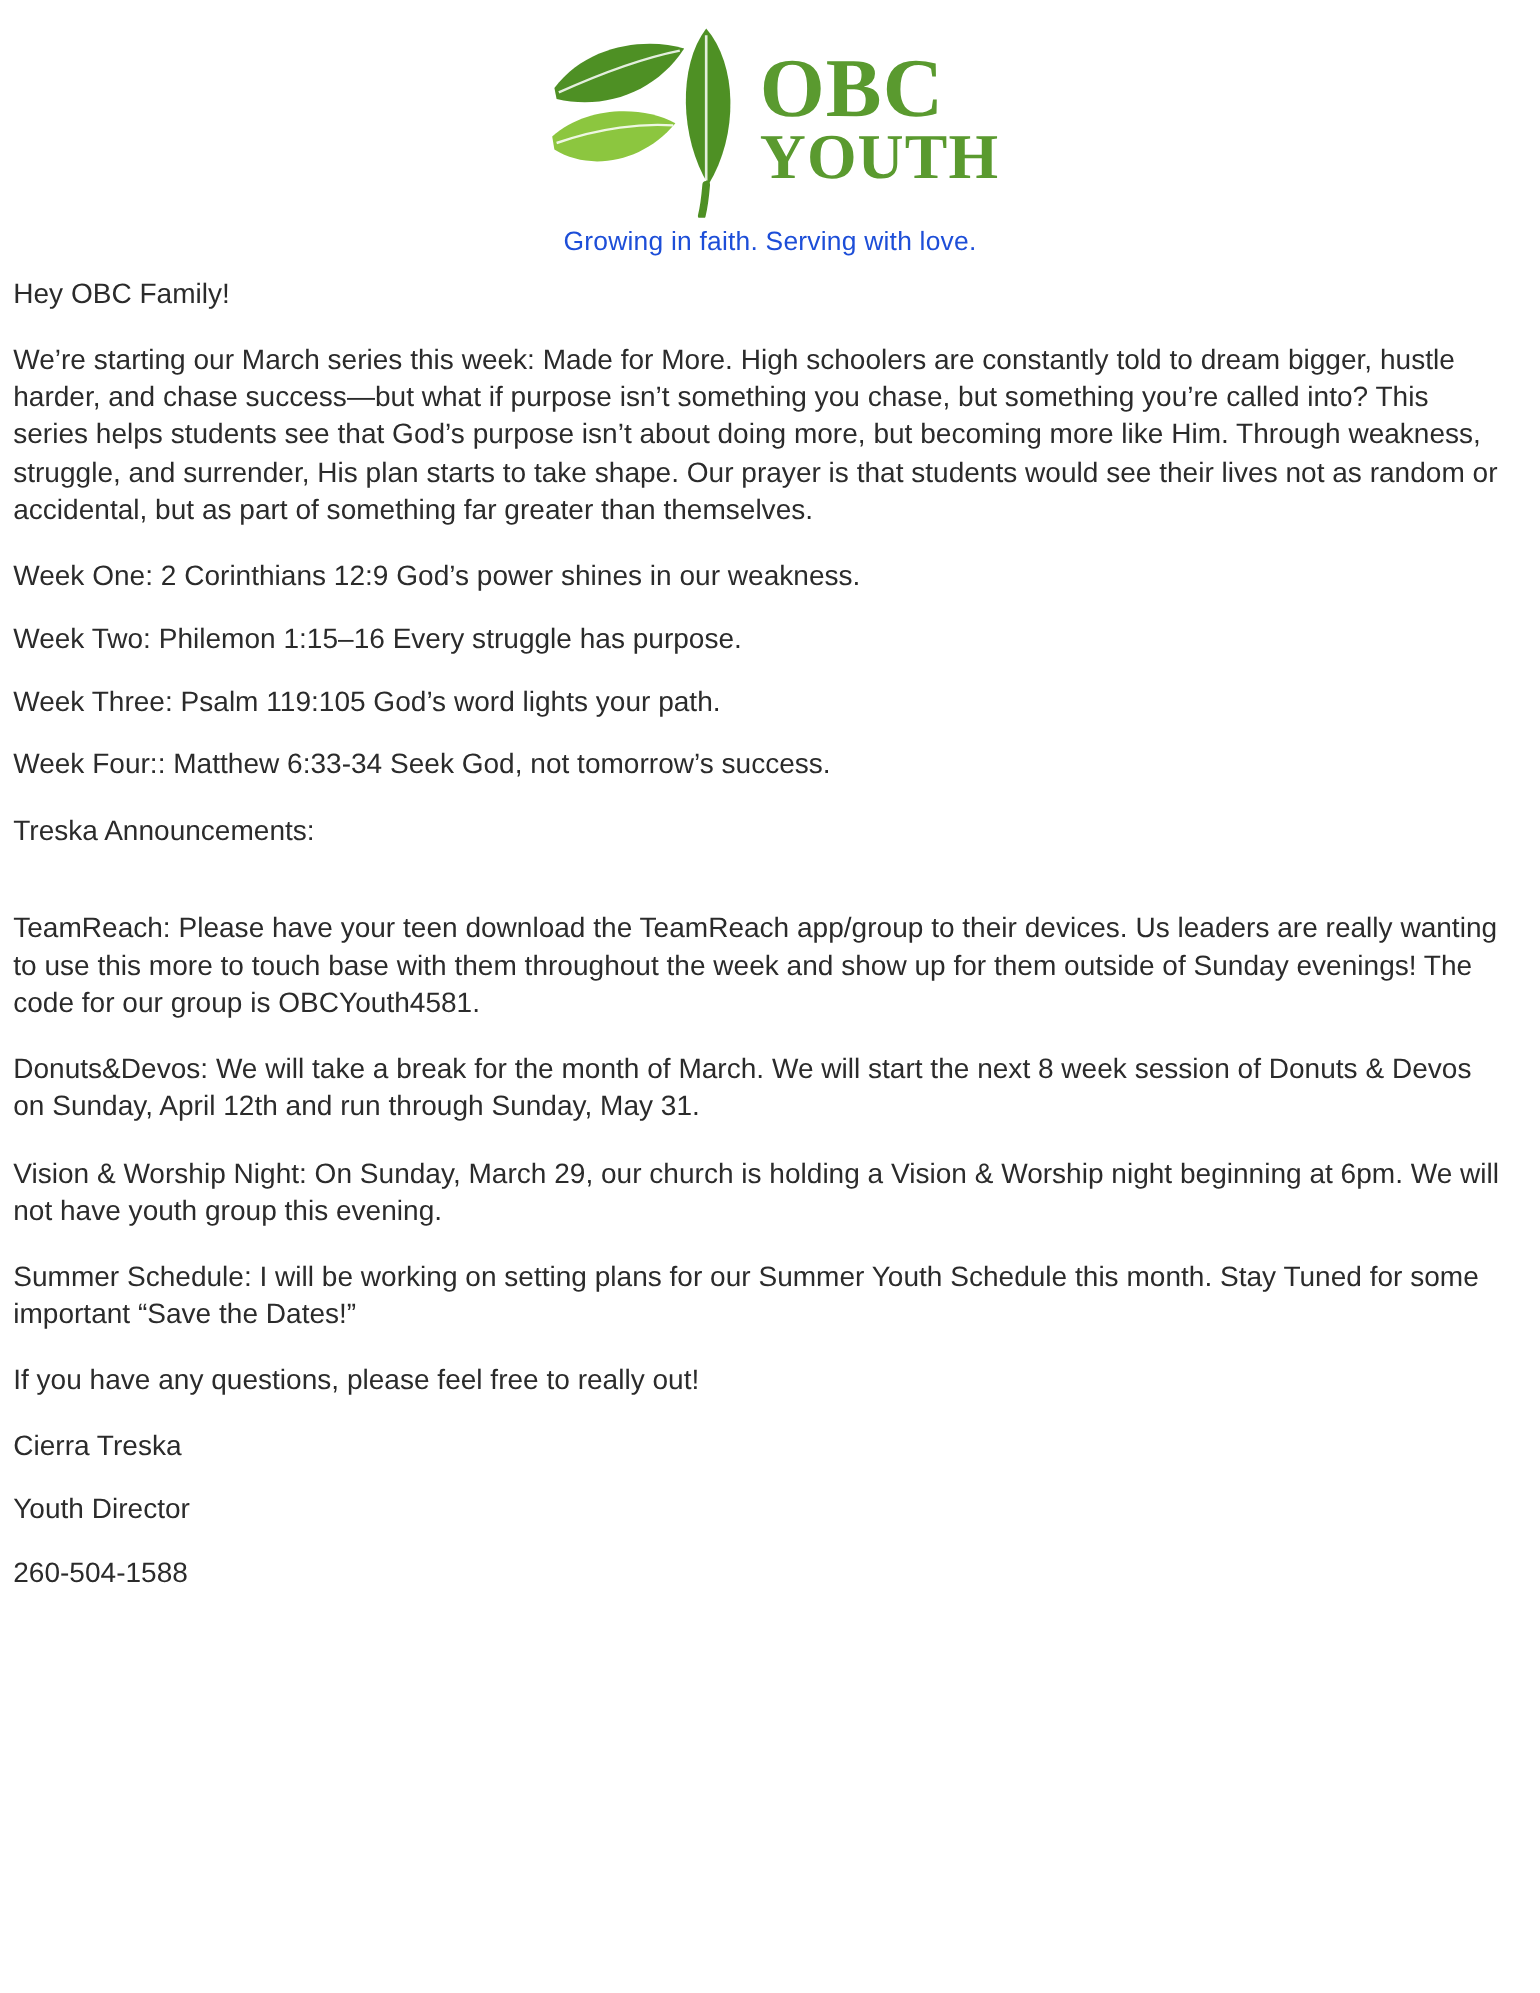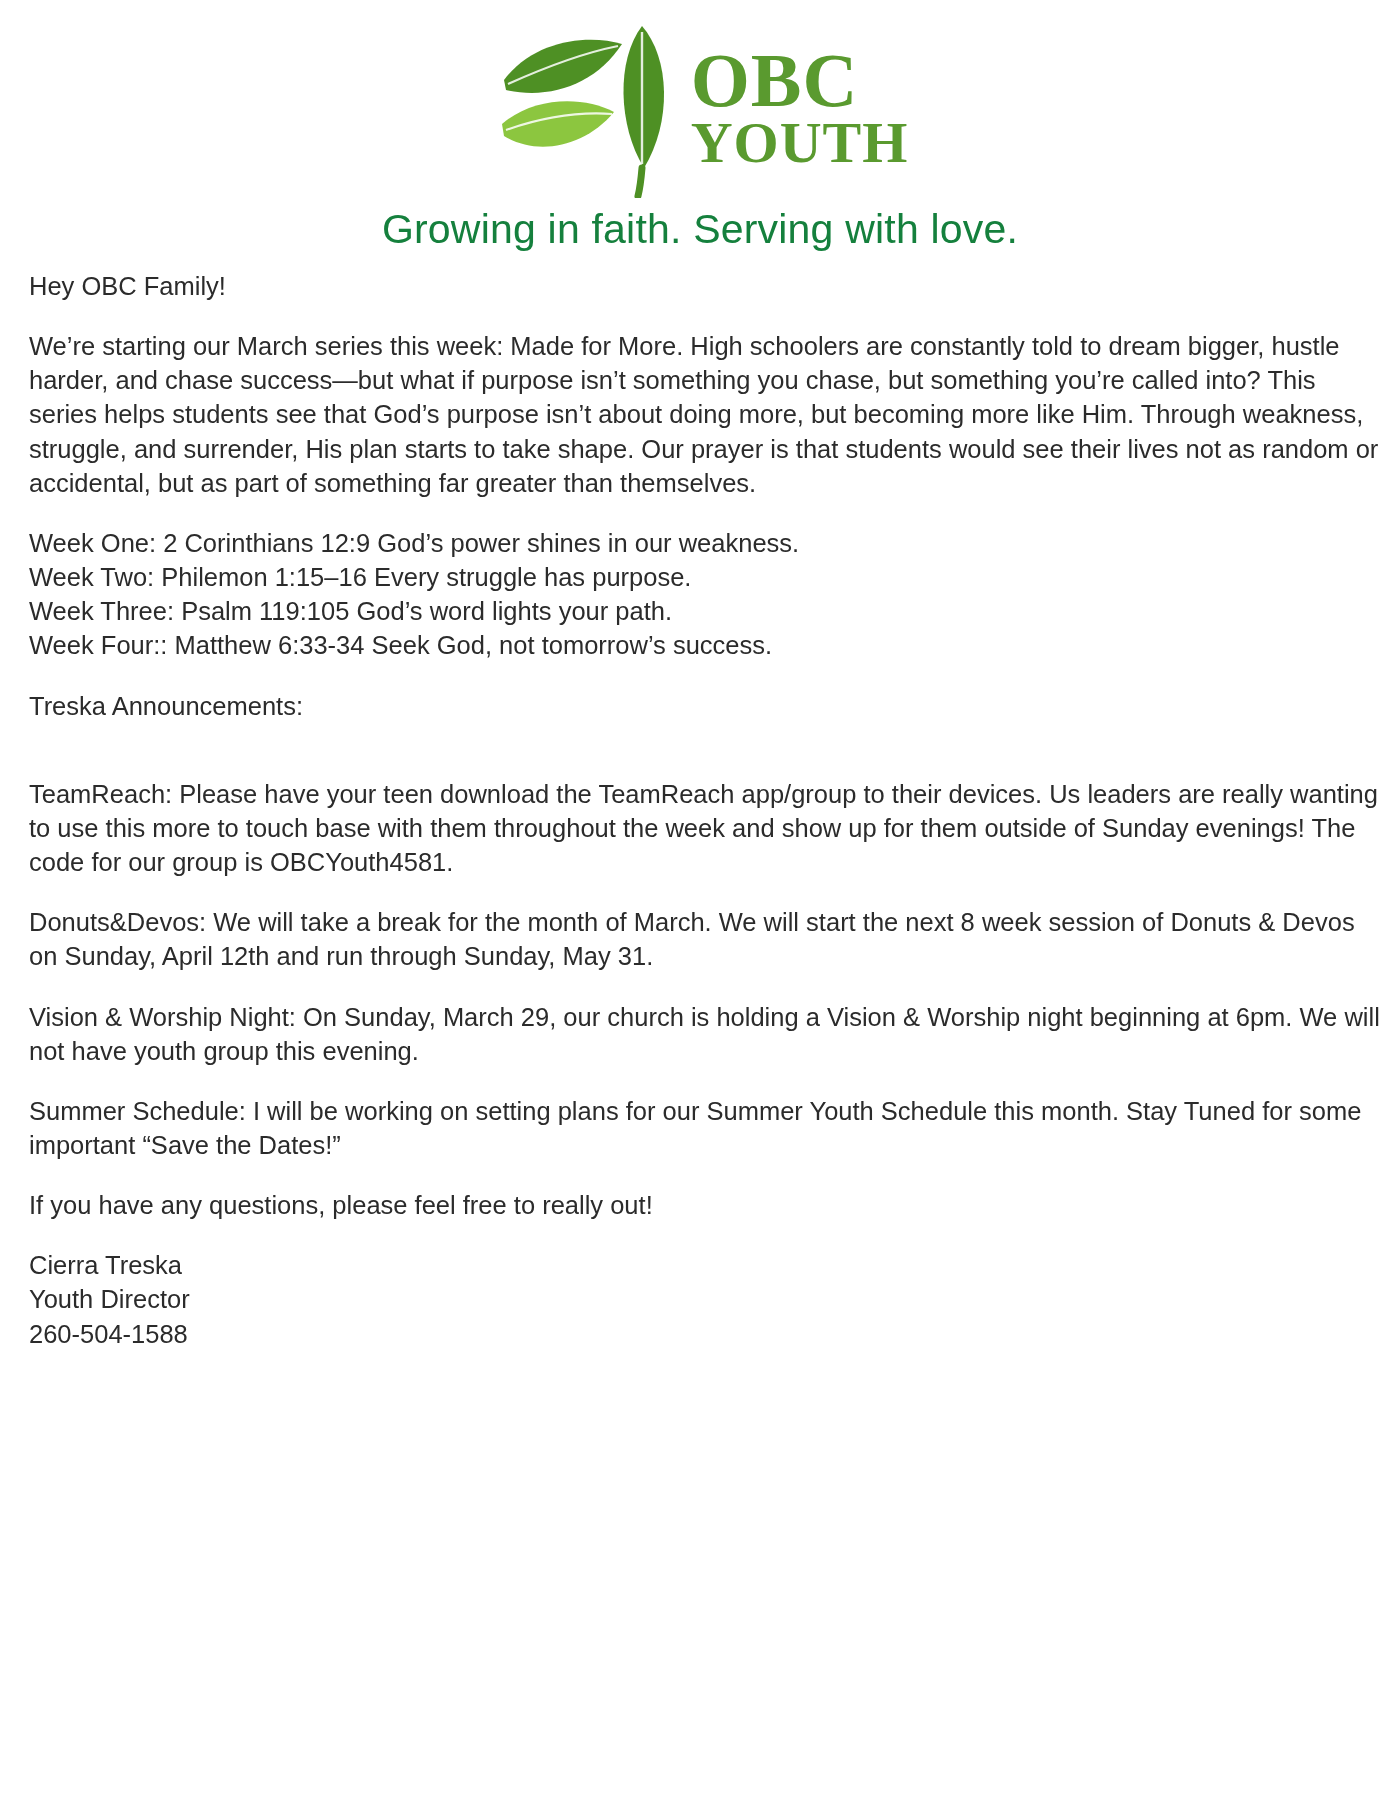--- a/index.html
+++ b/index.html
@@ -53,38 +53,38 @@
     font-weight: bold;
     color: #5a9a2f;
     letter-spacing: 1px;
     line-height: 0.92;
   }
   .logo-words .l1 { font-size: 76px; }
   .logo-words .l2 { font-size: 58px; }
   .tagline {
     margin-top: 8px;
     font-family: "Liberation Sans", sans-serif;
-    font-size: 41px;
-    color: #15803d;
+    font-size: 24px;
+    color: #1d4ed8;
     letter-spacing: 0.2px;
   }
 
   
   .content {
-    padding: 16px 20px 0 29px;
+    padding: 16px 20px 0 12px;
     font-size: 25.5px;
     line-height: 1.34;
     color: #2b2b2b;
   }
   .para {
     margin: 0 0 26px 0;
     max-width: 1360px;
   }
   .para.tight { margin-bottom: 0; }
-  .line { display: block; }
+  .line { display: block; margin-top: 23px; }
   .spacer-lg { height: 54px; }
   .sig .line { display: block; }
 </style>
 </head>
 <body>
 
 <div class="page">
 
   <div class="logo-block">
     <div class="logo-row">

